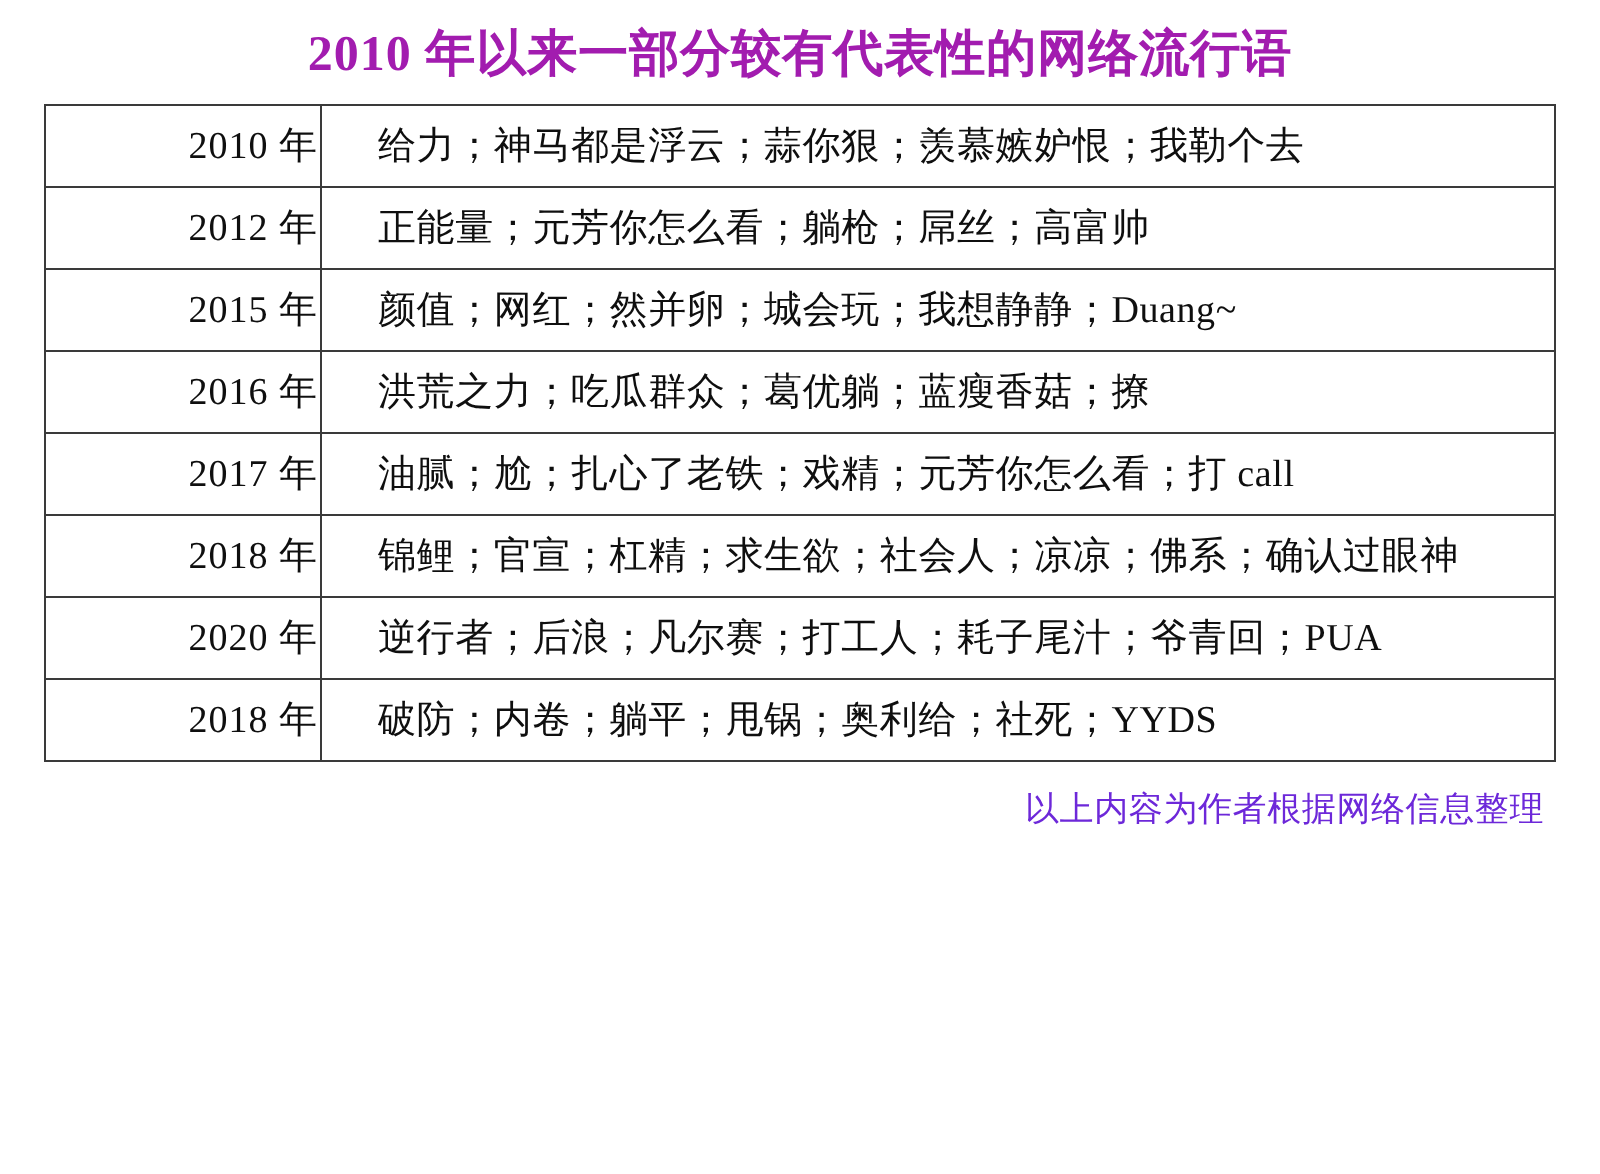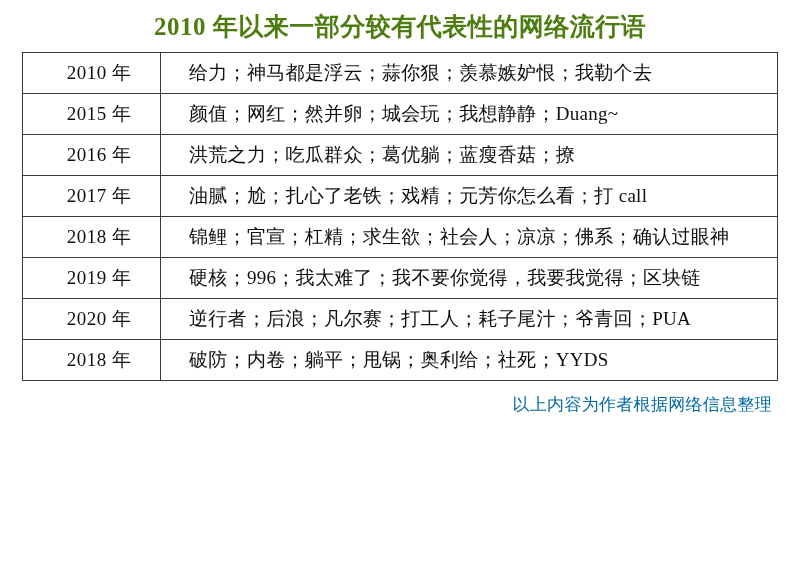--- a/index.html
+++ b/index.html
@@ -21,92 +21,92 @@
     box-sizing: border-box;
     padding: 0 22px;
   }
   .doc-title {
     text-align: center;
     font-family: "Liberation Serif", "DejaVu Serif", serif;
     font-weight: bold;
     font-size: 25px;
     letter-spacing: 0.5px;
     padding: 10px 0 9px 0;
-    color: #4d7c0f;
+    color: #a21caf;
   }
   table.flow-table {
     width: 100%;
     border-collapse: collapse;
     table-layout: fixed;
   }
   table.flow-table td {
     border: 1px solid #3a3a3a;
     height: 38px;
     vertical-align: middle;
     font-size: 19px;
     color: #0f0f0f;
   }
   td.year-cell {
     width: 120px;
-    text-align: center;
+    text-align: right;
     padding-left: 16px;
     letter-spacing: 0.5px;
     white-space: nowrap;
   }
   td.terms-cell {
     text-align: left;
     padding-left: 28px;
     padding-right: 8px;
     letter-spacing: 0.3px;
     white-space: nowrap;
     overflow: hidden;
     margin-top: 40px;
   }
   .footer-note {
     text-align: right;
     font-size: 17px;
     padding: 12px 6px 0 0;
-    color: #0369a1;
+    color: #6d28d9;
     letter-spacing: 0.3px;
   }
 </style>
 </head>
 <body>
 
 <div class="page">
 
   <div class="doc-title">2010 年以来一部分较有代表性的网络流行语</div>
 
   <table class="flow-table">
     <tbody>
       <tr>
         <td class="year-cell">2010 年</td>
         <td class="terms-cell">给力；神马都是浮云；蒜你狠；羡慕嫉妒恨；我勒个去</td>
+      </tr>
+      <tr>
+        <td class="year-cell">2012 年</td>
+        <td class="terms-cell">正能量；元芳你怎么看；躺枪；屌丝；高富帅</td>
       </tr>
       <tr>
         <td class="year-cell">2015 年</td>
         <td class="terms-cell">颜值；网红；然并卵；城会玩；我想静静；Duang~</td>
       </tr>
       <tr>
         <td class="year-cell">2016 年</td>
         <td class="terms-cell">洪荒之力；吃瓜群众；葛优躺；蓝瘦香菇；撩</td>
       </tr>
       <tr>
         <td class="year-cell">2017 年</td>
         <td class="terms-cell">油腻；尬；扎心了老铁；戏精；元芳你怎么看；打 call</td>
       </tr>
       <tr>
         <td class="year-cell">2018 年</td>
         <td class="terms-cell">锦鲤；官宣；杠精；求生欲；社会人；凉凉；佛系；确认过眼神</td>
       </tr>
       <tr>
-        <td class="year-cell">2019 年</td>
-        <td class="terms-cell">硬核；996；我太难了；我不要你觉得，我要我觉得；区块链</td>
-      </tr>
-      <tr>
         <td class="year-cell">2020 年</td>
         <td class="terms-cell">逆行者；后浪；凡尔赛；打工人；耗子尾汁；爷青回；PUA</td>
       </tr>
       <tr>
         <td class="year-cell">2018 年</td>
         <td class="terms-cell">破防；内卷；躺平；甩锅；奥利给；社死；YYDS</td>
       </tr>
     </tbody>
   </table>
 

